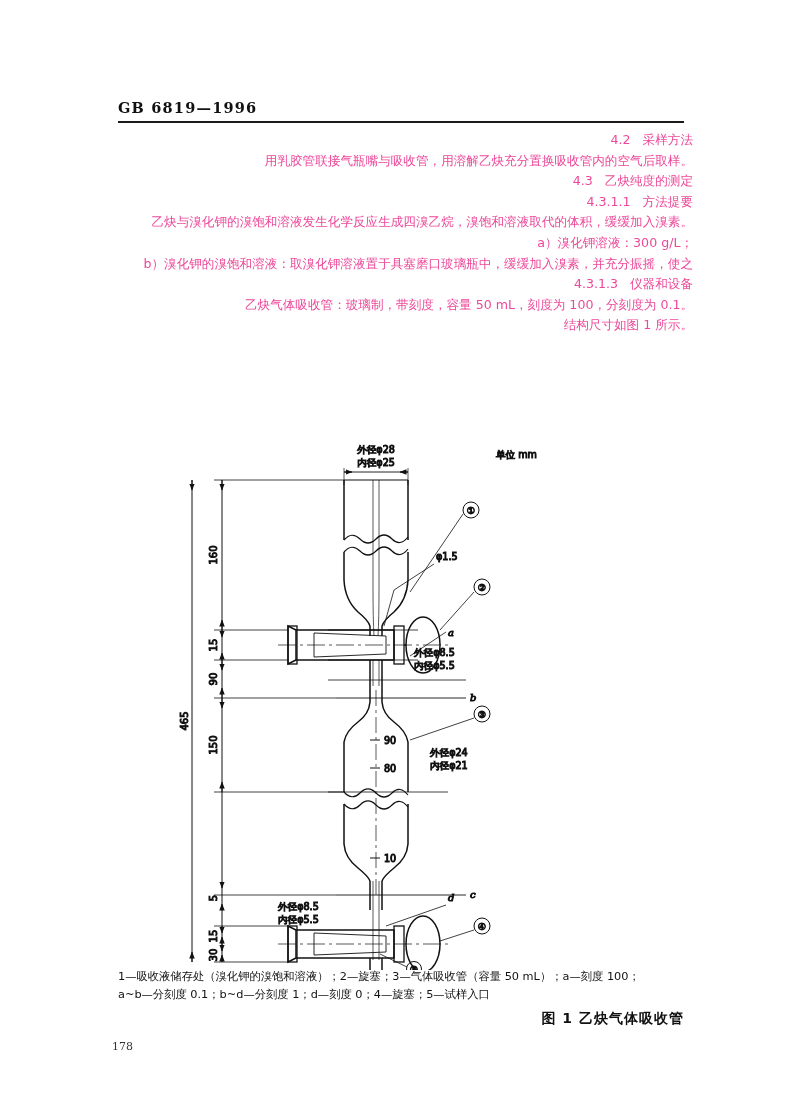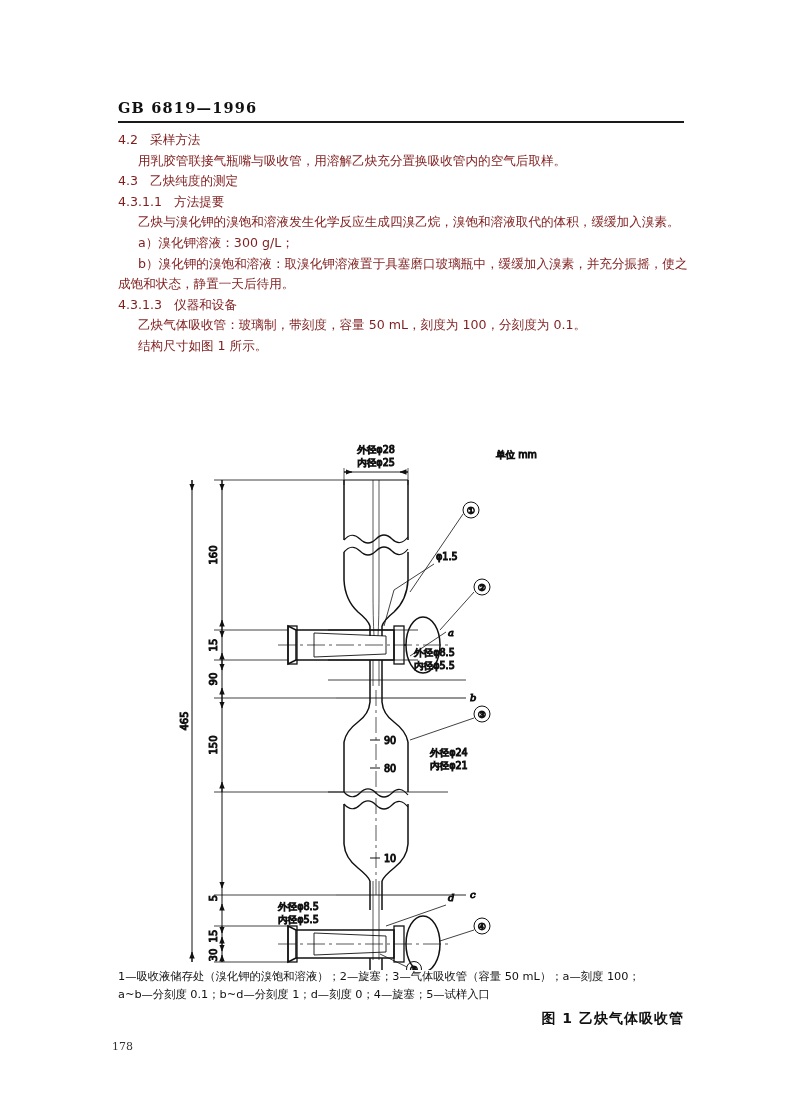--- a/index.html
+++ b/index.html
@@ -26,21 +26,21 @@
     color:#111;
   }
   .header-rule{
     position:absolute;left:118px;top:121px;width:566px;height:2px;
     background:#1a1a1a;
   }
 
   
   .body-text{
     position:absolute;left:118px;top:130px;width:575px;
-    font-size:12.6px;line-height:20.6px;color:#7f1d1d;
+    font-size:12.6px;line-height:20.6px;color:#ec4899;text-align:right;
   }
   .ln{white-space:pre-wrap;}
   .ln.indent{text-indent:20px;}
 
   
   .figure-area{
     position:absolute;left:118px;top:440px;width:566px;height:530px;
   }
   .fig-svg{display:block;}
 
@@ -79,21 +79,20 @@
   <div class="header-rule"></div>
 
   <div class="body-text">
     <div class="ln">4.2   采样方法</div>
     <div class="ln indent">用乳胶管联接气瓶嘴与吸收管，用溶解乙炔充分置换吸收管内的空气后取样。</div>
     <div class="ln">4.3   乙炔纯度的测定</div>
     <div class="ln">4.3.1.1   方法提要</div>
     <div class="ln indent">乙炔与溴化钾的溴饱和溶液发生化学反应生成四溴乙烷，溴饱和溶液取代的体积，缓缓加入溴素。</div>
     <div class="ln indent">a）溴化钾溶液：300 g/L；</div>
     <div class="ln indent">b）溴化钾的溴饱和溶液：取溴化钾溶液置于具塞磨口玻璃瓶中，缓缓加入溴素，并充分振摇，使之</div>
-    <div class="ln">成饱和状态，静置一天后待用。</div>
     <div class="ln">4.3.1.3   仪器和设备</div>
     <div class="ln indent">乙炔气体吸收管：玻璃制，带刻度，容量 50 mL，刻度为 100，分刻度为 0.1。</div>
     <div class="ln indent">结构尺寸如图 1 所示。</div>
   </div>
 
   <div class="figure-area">
     <svg class="fig-svg" width="566" height="530" viewBox="0 0 566 530">
 
       <defs>
         <marker id="ah" markerWidth="9" markerHeight="7" refX="8.5" refY="3.5" orient="auto" markerUnits="userSpaceOnUse">

